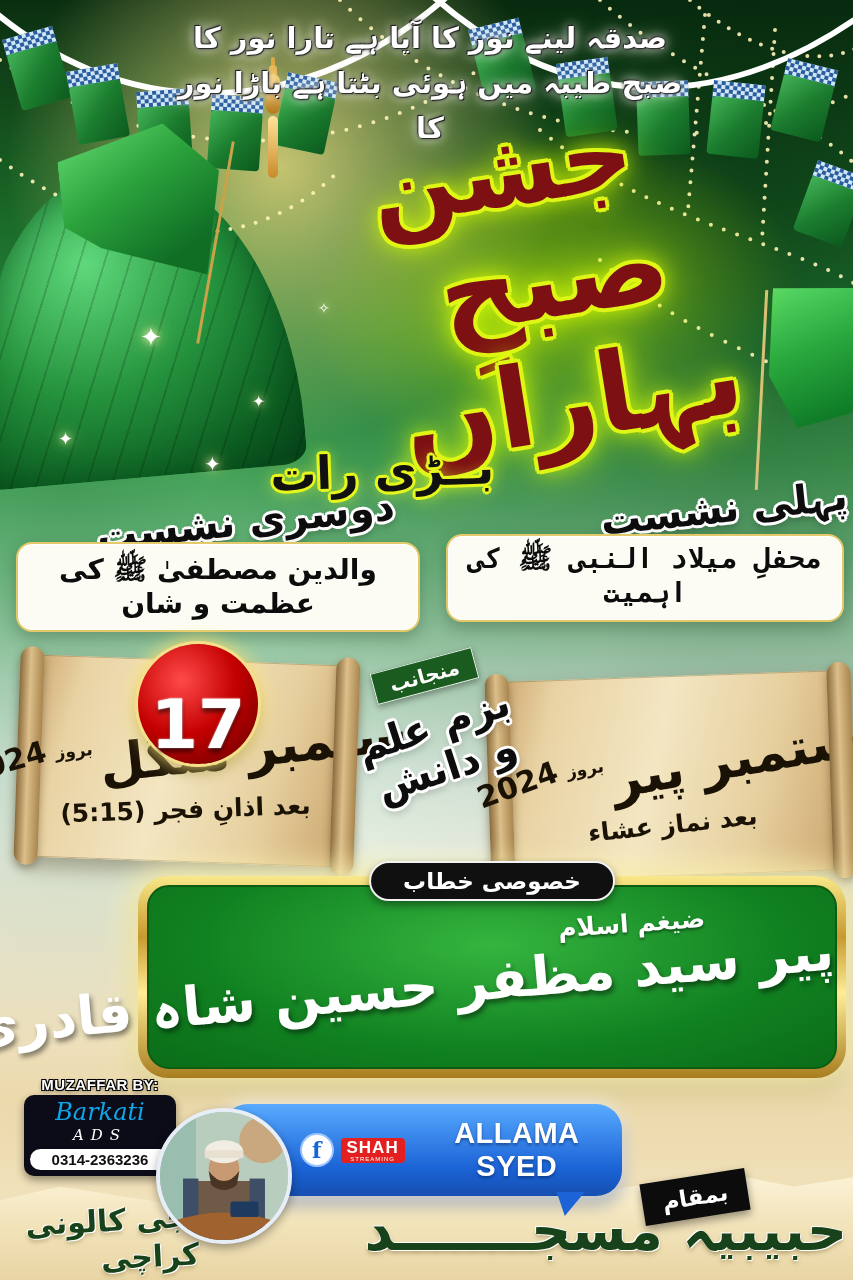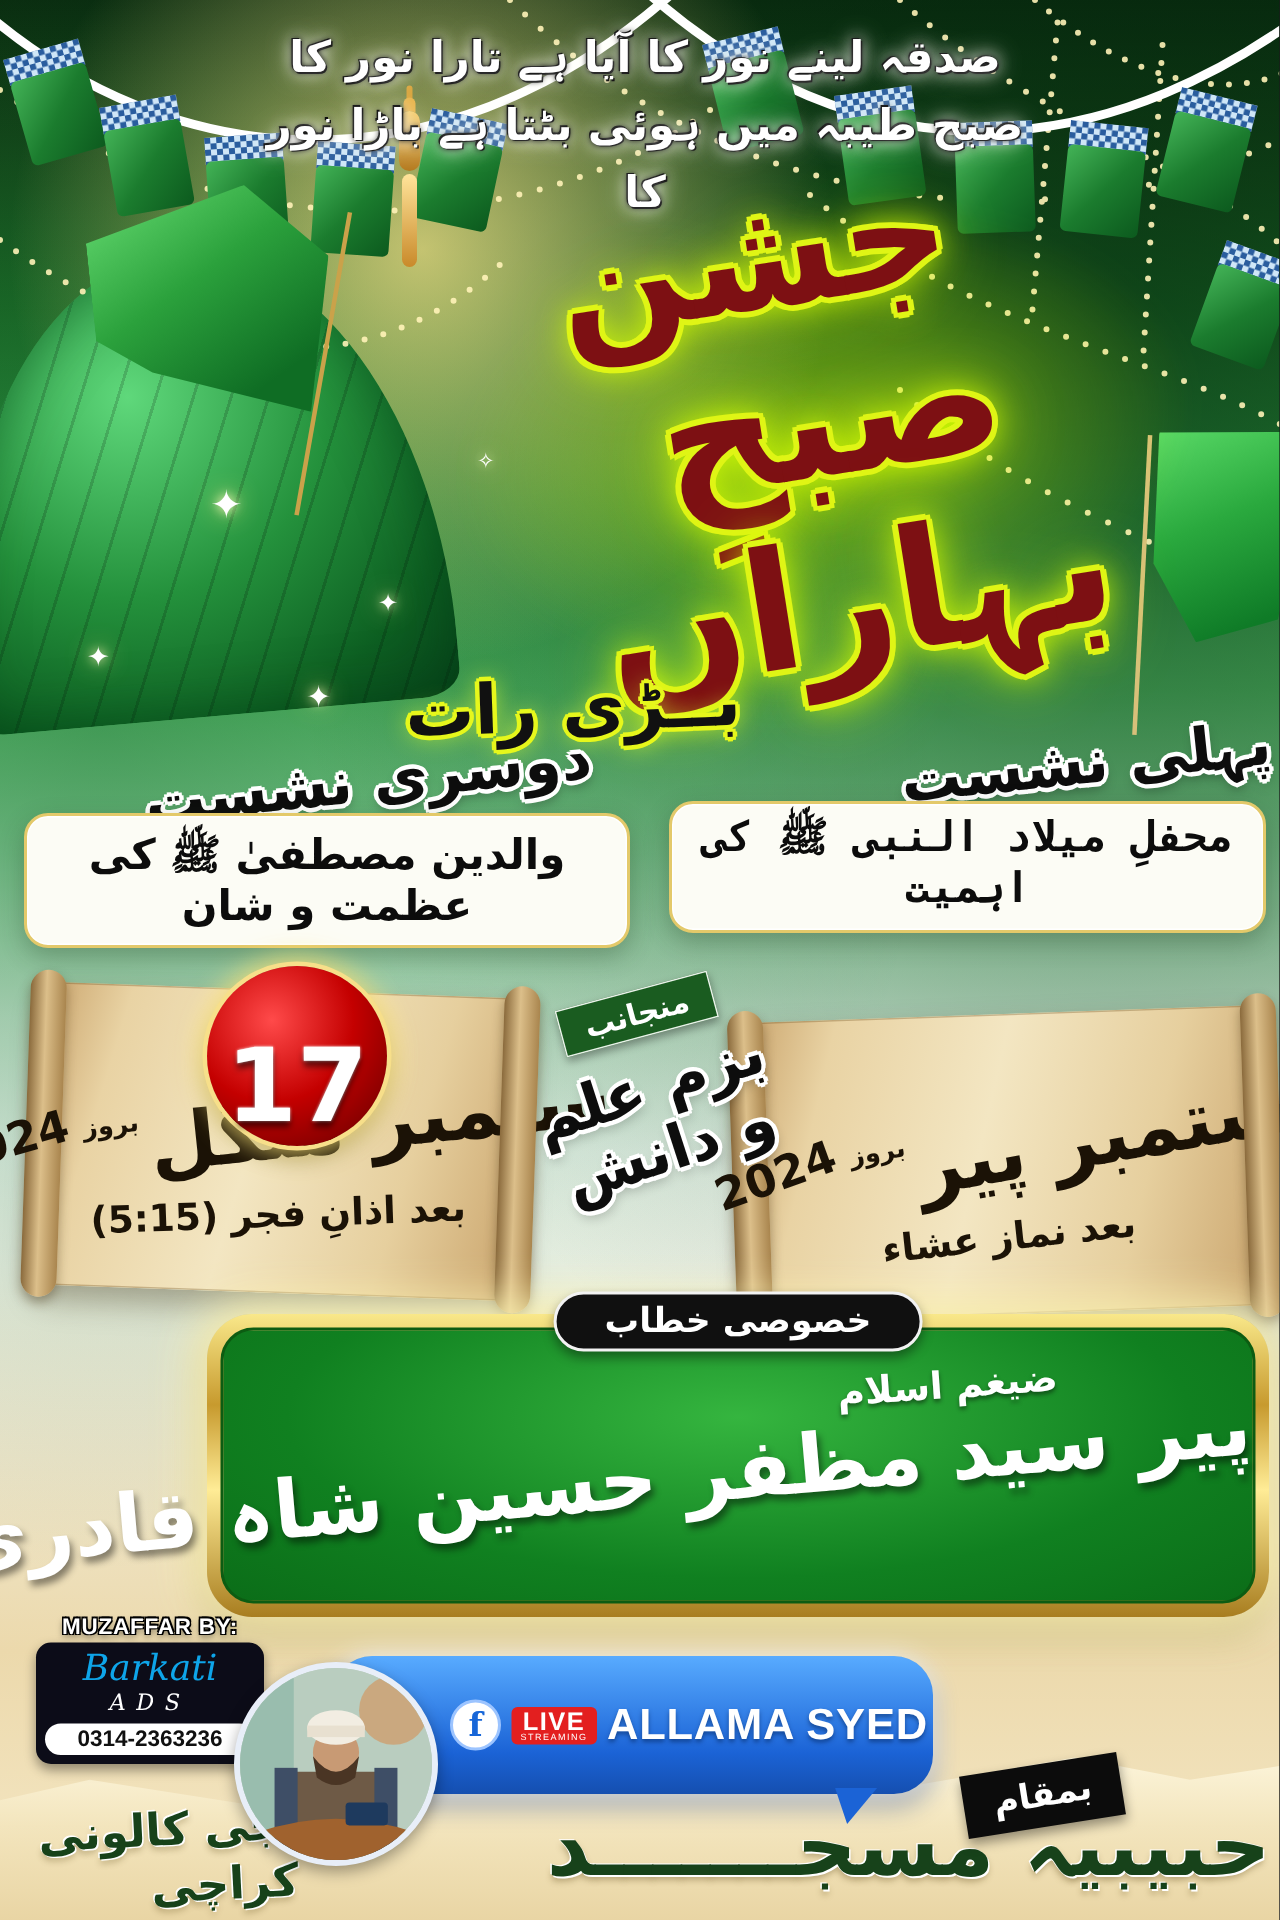--- a/index.html
+++ b/index.html
@@ -330,21 +330,21 @@
       <div class="designer-name">Barkati</div>
       <div class="designer-sub">ADS</div>
       <div class="designer-phone">0314-2363236</div>
     </div>
   </div>
 
   <div class="abs live-bar">
     <div class="live-row1">
       <div class="fb-circle">f</div>
       <div class="live-badge">
-        <span class="live-word">LIVE</span>
+        <span class="live-word">SHAH</span>
         <span class="streaming-word">STREAMING</span>
       </div>
       <span class="live-name1">ALLAMA SYED</span>
     </div>
   </div>
 
   <div class="abs photo-circle">
     <svg viewBox="0 0 100 100" width="100%" height="100%">
       <rect width="100" height="100" fill="#b9cdbf"></rect>
       <rect x="0" y="0" width="28" height="100" fill="#7fb0a0" opacity=".55"></rect>

